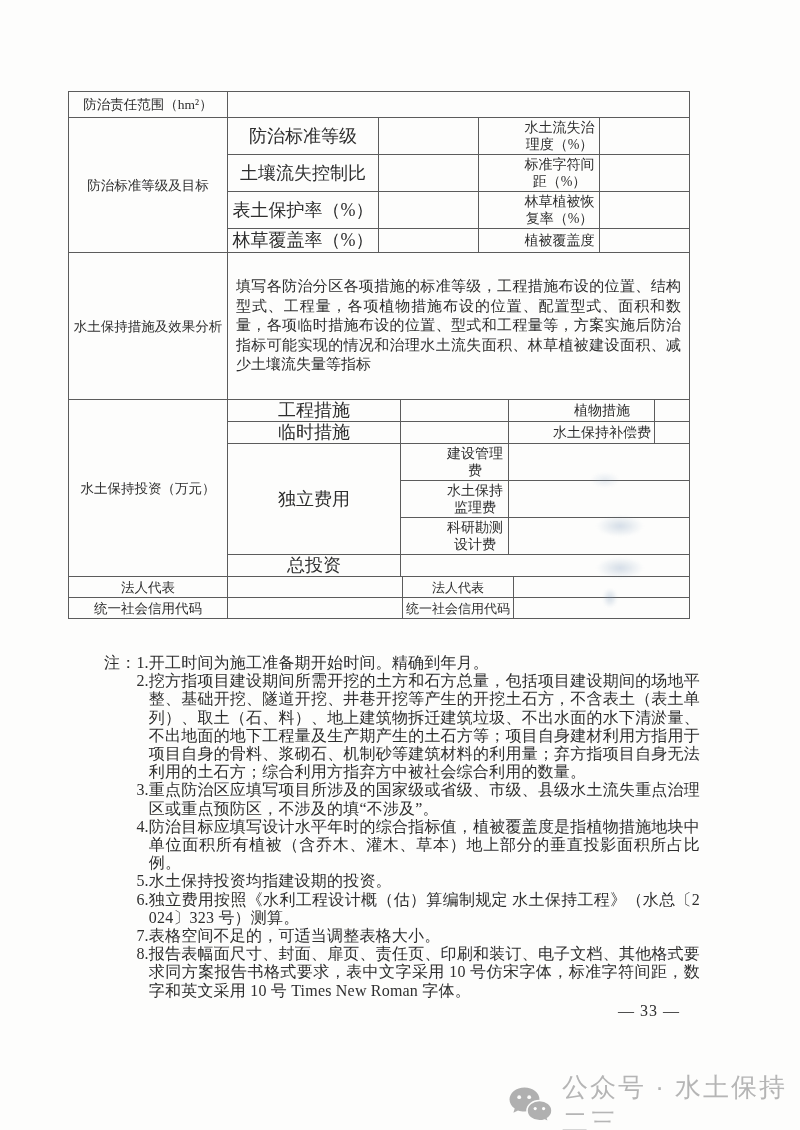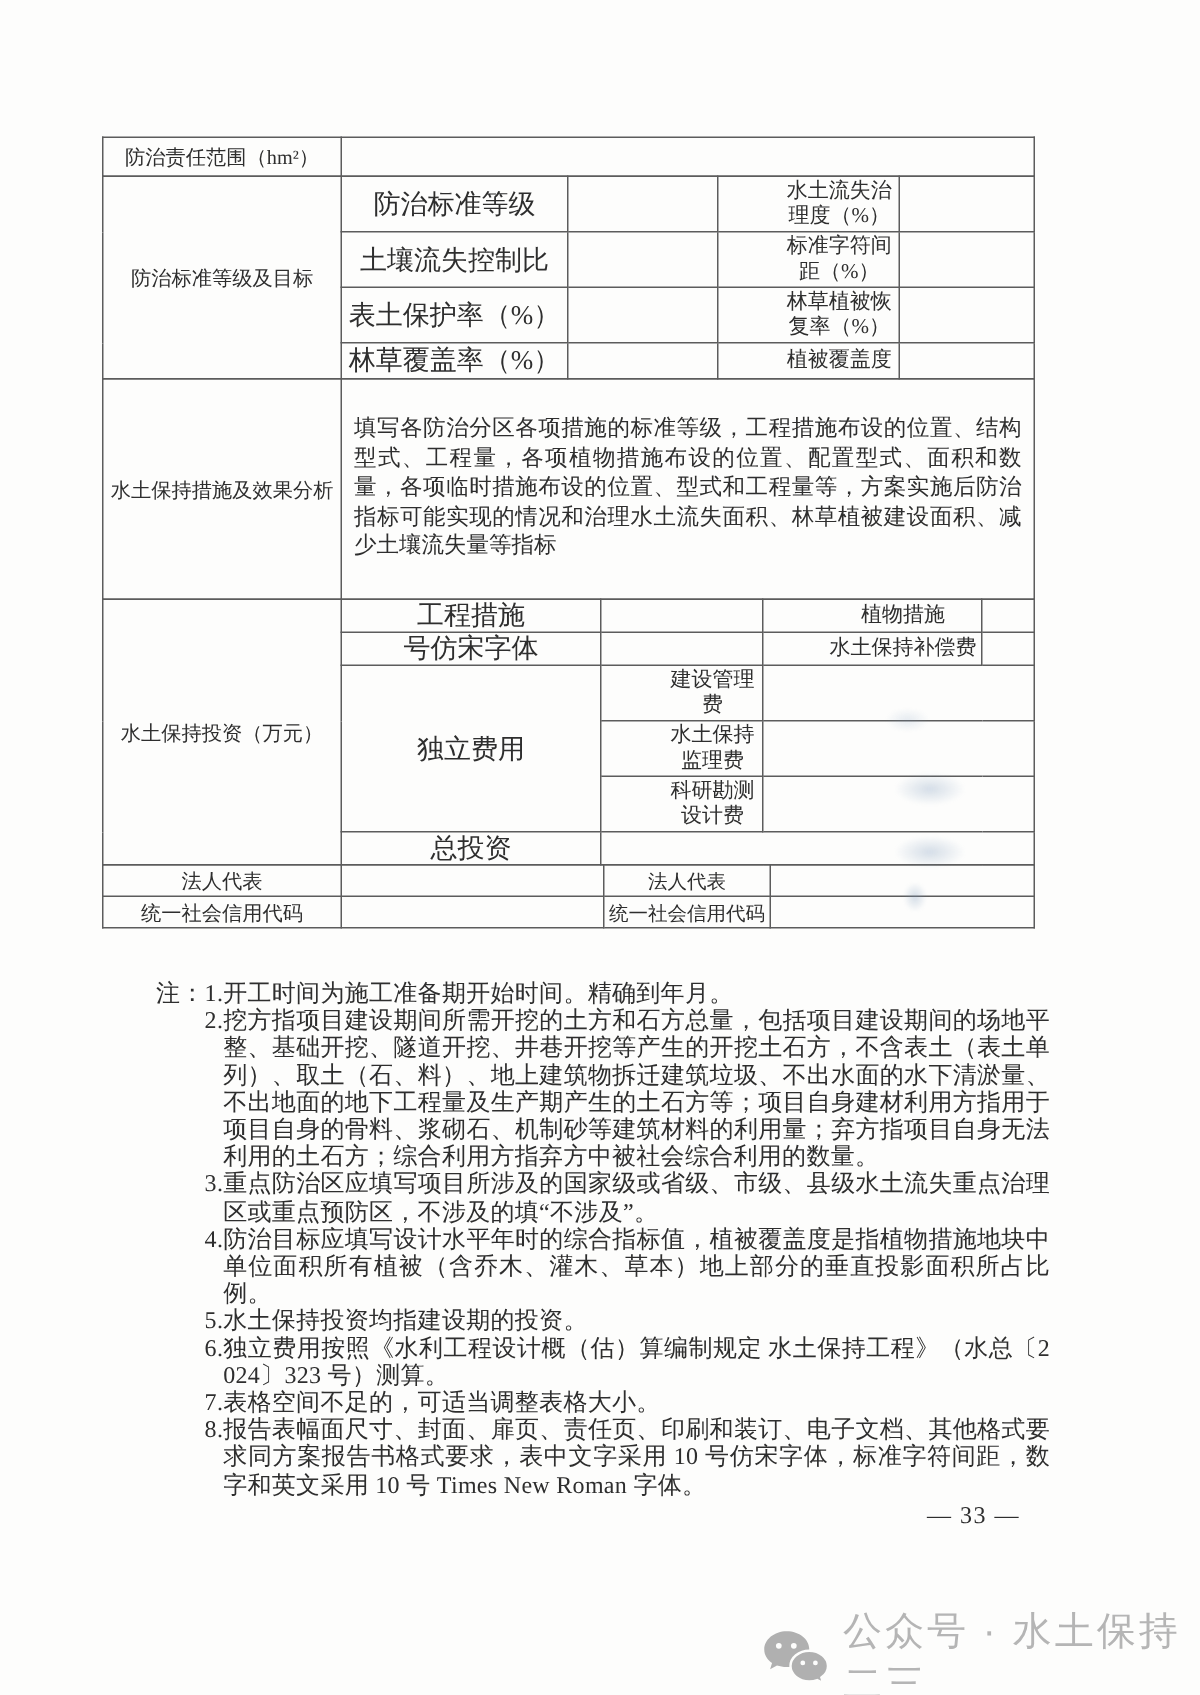--- a/index.html
+++ b/index.html
@@ -148,21 +148,21 @@
         </colgroup>
       <tbody>
           <tr style="height:22px">
         <td class="col-a" rowspan="6">水土保持投资（万元）</td>
         <td class="lbl-b">工程措施</td>
         <td></td>
         <td class="lbl-d">植物措施</td>
         <td></td>
       </tr>
       <tr style="height:22px">
-        <td class="lbl-b">号仿宋字体</td>
+        <td class="lbl-b">临时措施</td>
         <td></td>
         <td class="lbl-d">水土保持补偿费</td>
         <td></td>
       </tr>
       <tr style="height:22px">
         <td class="lbl-b" rowspan="3">独立费用</td>
         <td class="lbl-d">建设管理费</td>
         <td colspan="2"></td>
       </tr>
       <tr style="height:22px">

